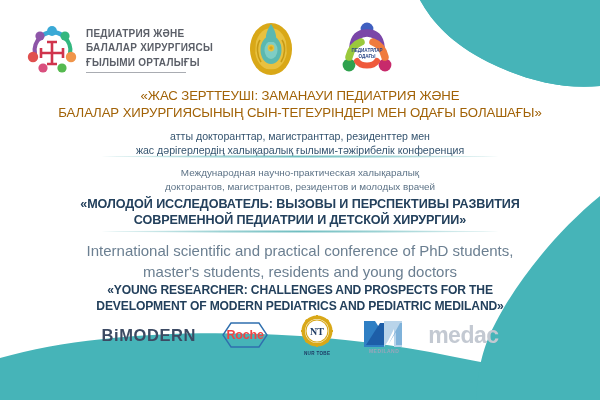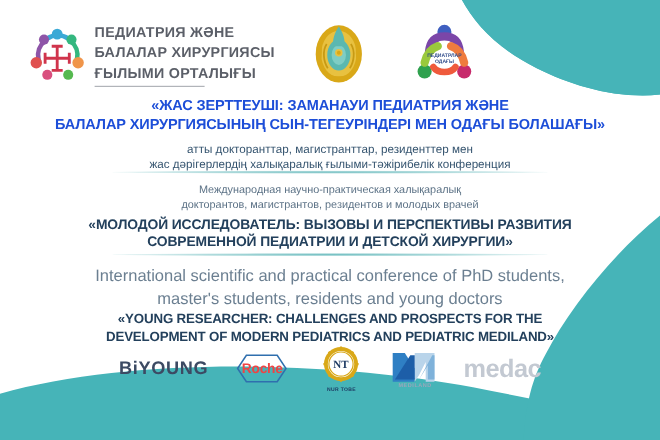--- a/index.html
+++ b/index.html
@@ -48,21 +48,21 @@
     gap: 8px;
   }
   .org-mark { width: 52px; height: 50px; flex: 0 0 auto; }
   .org-text {
     display: flex;
     flex-direction: column;
     gap: 1px;
     padding-top: 2px;
   }
   .org-text span {
-    font-size: 13px;
+    font-size: 10px;
     font-weight: bold;
     color: #5b5f68;
     letter-spacing: 0.25px;
     line-height: 1.35;
     white-space: nowrap;
   }
   .org-underline {
     margin-top: 2px;
     width: 100px;
     height: 1px;
@@ -79,22 +79,22 @@
     width: 60px;
     height: 56px;
     flex: 0 0 auto;
   }
 
   
   .block { position: absolute; left: 0; width: 600px; text-align: center; }
 
   .kz-title {
     top: 88px;
-    color: #1d4ed8;
-    font-weight: bold;
+    color: #a16207;
+    font-weight: normal;
     font-size: 13.2px;
     line-height: 1.28;
     letter-spacing: -0.1px;
   }
   .kz-sub {
     top: 129px;
     color: #35546f;
     font-size: 10.6px;
     line-height: 1.35;
   }
@@ -315,21 +315,21 @@
     <div class="block en-title">
       <div>«YOUNG RESEARCHER: CHALLENGES AND PROSPECTS FOR THE</div>
       <div>DEVELOPMENT OF MODERN PEDIATRICS AND PEDIATRIC MEDILAND»</div>
     </div>
 
     <div class="sponsors">
 
       <div class="sp sp-biomarin">
           <span>B</span>
           <span class="lc">i</span>
-          <span>YOUNG</span>
+          <span>MODERN</span>
         </div>
 
       <div class="sp sp-roche">
         <svg viewBox="0 0 62 30" style="position:absolute;inset:0;width:62px;height:30px">
           <polygon points="9,15 17,3 45,3 53,15 45,27 17,27" fill="none" stroke="#2f6fae" stroke-width="1.4"></polygon>
         </svg>
         <div class="rtxt">Roche</div>
       </div>
 
       <div class="sp sp-nt">

